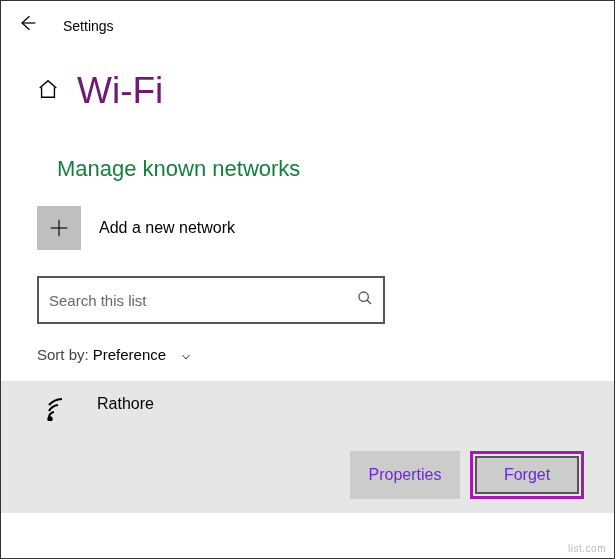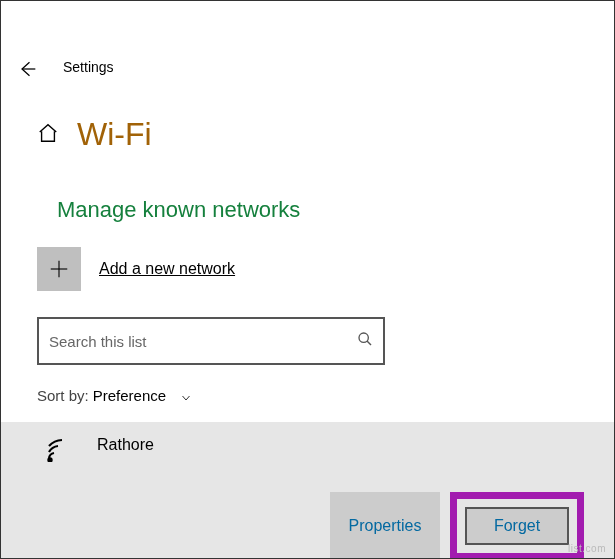--- a/index.html
+++ b/index.html
@@ -11,23 +11,23 @@
     body {
       width: 615px;
       height: 559px;
       background: #fff;
       border: 1px solid #333;
       position: relative;
       overflow: hidden;
     }
     .header {
       display: flex;
+      align-items: center;
       padding: 12px 16px 10px 16px;
       gap: 26px;
-      margin-top: 46px;
     }
     .back-arrow {
       font-size: 18px;
       color: #000;
       cursor: pointer;
     }
     .app-title {
       font-size: 14px;
       color: #000;
     }
@@ -35,23 +35,23 @@
       display: flex;
       align-items: center;
       gap: 18px;
       padding: 22px 30px 10px 36px;
     }
     .home-icon svg {
       width: 22px;
       height: 22px;
     }
     .page-title {
-      font-size: 32px;
+      font-size: 37px;
       font-weight: 400;
-      color: #a16207;
+      color: #701a75;
     }
     .subtitle {
       font-size: 22px;
       font-weight: 400;
       color: #15803d;
       padding: 34px 0 24px 56px;
     }
     .add-row {
       display: flex;
       align-items: center;
@@ -67,21 +67,20 @@
       justify-content: center;
       cursor: pointer;
     }
     .add-box svg {
       width: 22px;
       height: 22px;
     }
     .add-label {
       font-size: 16px;
       color: #000;
-      text-decoration: underline;
     }
     .search-box {
       margin: 0 0 22px 36px;
       width: 348px;
       height: 48px;
       border: 2px solid #555;
       display: flex;
       align-items: center;
       padding: 0 10px 0 10px;
       justify-content: space-between;
@@ -146,29 +145,29 @@
     .network-buttons {
       display: flex;
       justify-content: flex-end;
       gap: 10px;
       padding-right: 10px;
     }
     .btn {
       background: #ccc;
       border: none;
       font-size: 16px;
-      color: #0369a1;
+      color: #6d28d9;
       padding: 8px 18px;
       cursor: pointer;
       min-width: 110px;
       text-align: center;
     }
     .btn-forget-wrap {
-      border: 7px solid #a21caf;
-      padding: 8px;
+      border: 3px solid #a21caf;
+      padding: 2px;
     }
     .btn-forget {
       border: 2px solid #555;
       min-width: 104px;
     }
     .watermark {
       position: absolute;
       bottom: 4px;
       right: 8px;
       font-size: 10px;

